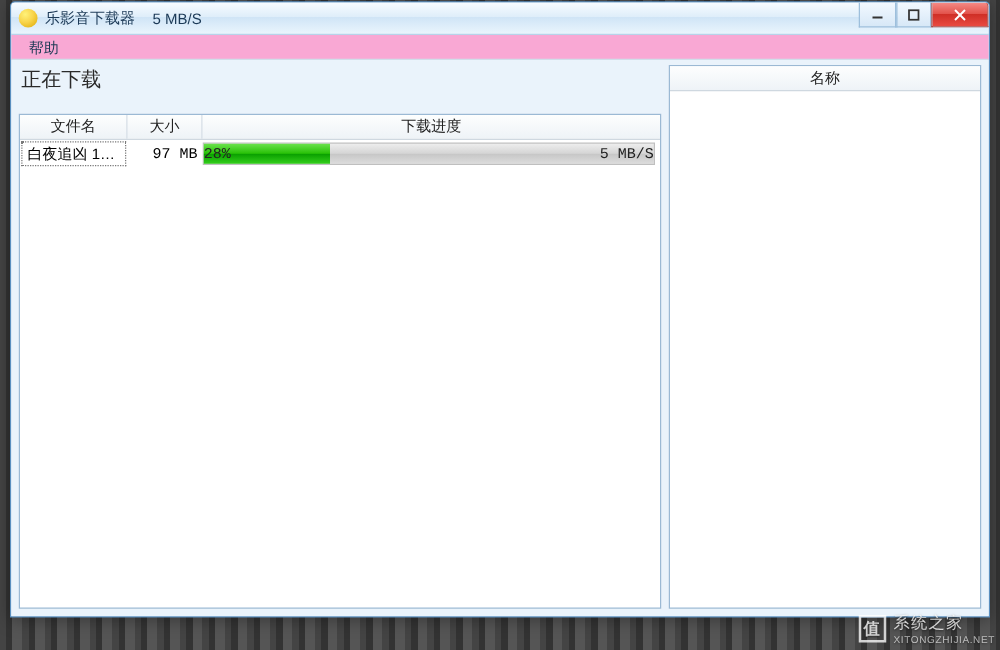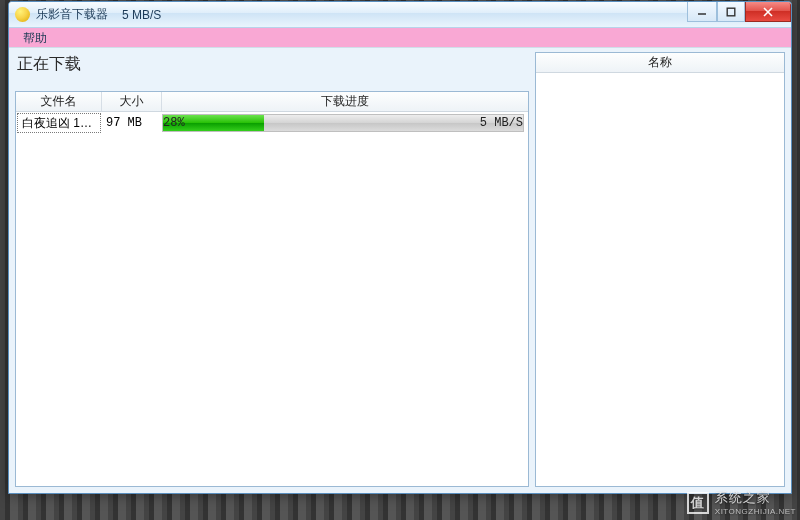--- a/index.html
+++ b/index.html
@@ -101,21 +101,21 @@
       border-right:1px solid #d6dee6; color:#222;
     }
     .hcell:last-child { border-right:none; }
     .data-row {
       display:grid;
       grid-template-columns: 86px 60px 1fr;
       height:22px; align-items:center;
     }
     .dcell { font-size:12px; padding:0 4px; overflow:hidden; white-space:nowrap; text-overflow:ellipsis; }
     .dcell.file { border:1px dotted #7a7a7a; margin:1px; line-height:18px; }
-    .dcell.size { text-align:left; font-family: "Courier New", monospace; }
+    .dcell.size { text-align:right; font-family: "Courier New", monospace; }
     .progress-wrap {
       position:relative; height:18px; margin:2px 4px 2px 0;
       background: linear-gradient(180deg,#ededed 0%, #d5d5d5 48%, #c7c7c7 52%, #dcdcdc 100%);
       border:1px solid #bfbfbf;
     }
     .progress-fill {
       position:absolute; left:0; top:0; bottom:0;
       background: linear-gradient(180deg,#6be24d 0%, #29c208 48%, #0aa000 52%, #34cf1b 100%);
     }
     .progress-labels {

